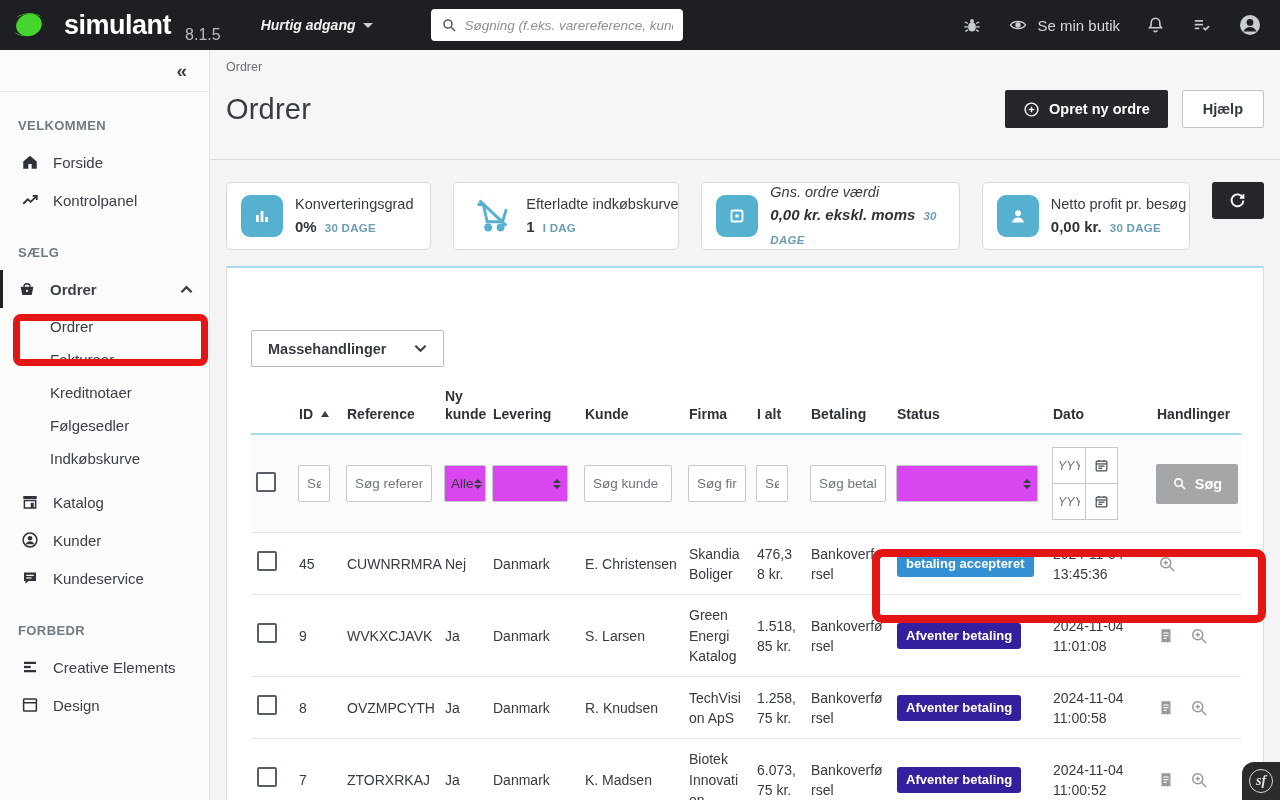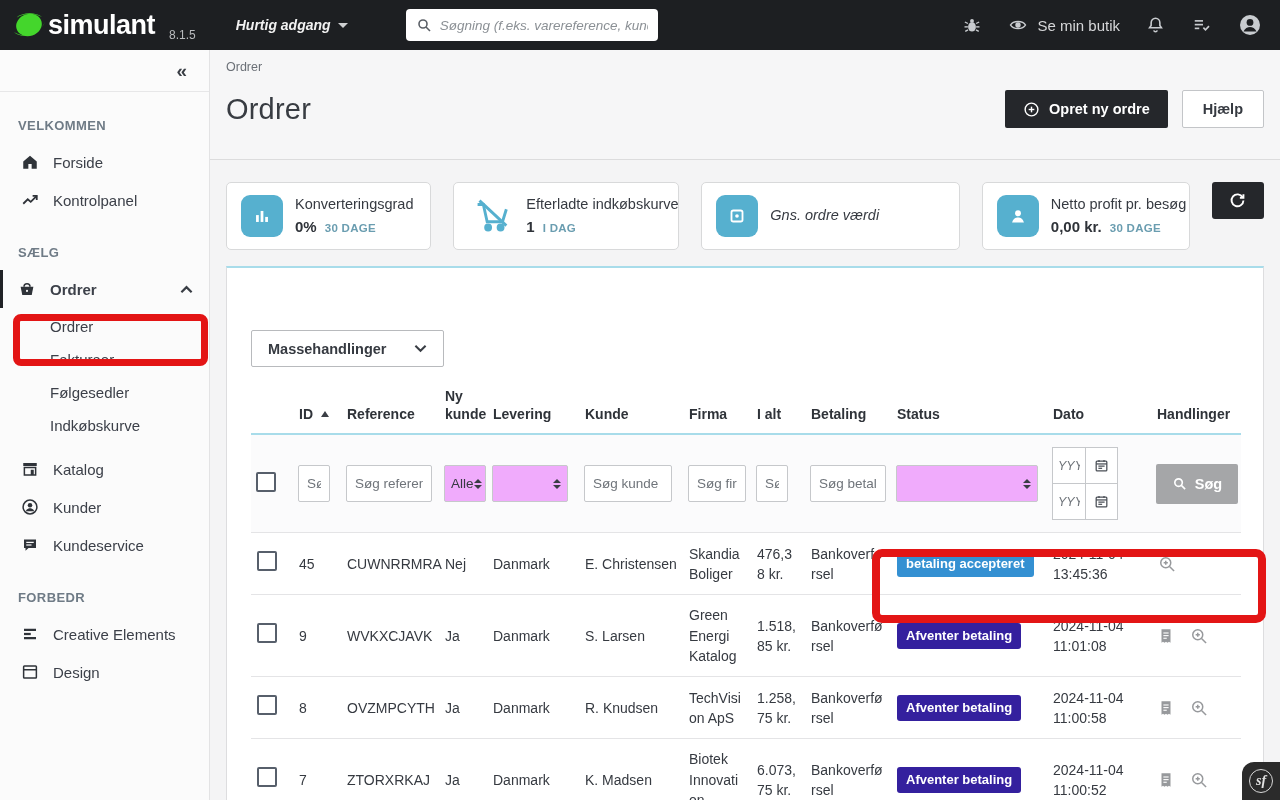--- a/index.html
+++ b/index.html
@@ -2,23 +2,23 @@
 <html style="--topbar-bg: #1d1f22; --brand-green: #44d62c; --accent-blue: #56b0cf; --panel-top-border: #a8dcea; --badge-accepted: #3490d2; --badge-awaiting: #34209e; --annotation-red: #e31515; --dark-button: #25272b;"><head>
 <meta charset="utf-8">
 <style>
   * { box-sizing: border-box; margin: 0; padding: 0; }
   html, body { width: 1280px; height: 800px; overflow: hidden; }
   body { font-family: "Liberation Sans", sans-serif; background: #f4f4f5; color: #363a41; }
   #app { position: relative; width: 1280px; height: 800px; }
 
   
   .topbar { height: 50px; background: var(--topbar-bg); display: flex; align-items: center; padding: 0 18px 0 10px; }
-  .brand { display: flex; align-items: center; gap: 0; }
+  .brand { display: flex; align-items: center; gap: 16px; }
   .brand-name { color: #fff; font-size: 27px; font-weight: bold; letter-spacing: -0.5px; }
-  .version { color: #b9bbbe; font-size: 12px; margin: 20px 0 0 14px; }
+  .version { color: #b9bbbe; font-size: 16px; margin: 20px 0 0 14px; }
   .quick-access { display: flex; align-items: center; gap: 7px; background: none; border: none; color: #f1f1f1; font-weight: bold; font-size: 14px; margin-left: 40px; cursor: pointer; font-family: inherit; font-style: italic; }
   .caret-down { width: 0; height: 0; border-left: 5px solid transparent; border-right: 5px solid transparent; border-top: 5px solid #cfd0d2; }
   .search-box { display: flex; align-items: center; background: #fff; border-radius: 4px; height: 32px; width: 252px; margin-left: 58px; padding: 0 10px; gap: 8px; }
   .search-box input { border: none; outline: none; flex: 1; font-size: 13.5px; font-style: italic; color: #444; font-family: inherit; background: transparent; }
   .search-box input::placeholder { color: #8b9095; font-style: italic; }
   .topbar-right { margin-left: auto; display: flex; align-items: center; gap: 26px; color: #c9ccd0; }
   .topbar-icon-btn { background: none; border: none; cursor: pointer; color: #c9ccd0; display: flex; align-items: center; gap: 8px; font-size: 15px; font-family: Liberation Sans, sans-serif; }
   .view-shop-label { color: #d6d7d9; font-size: 15px; }
 
   
@@ -68,21 +68,21 @@
   
   table.orders { border-collapse: collapse; table-layout: fixed; width: 990px; margin-top: 14px; }
   table.orders th { text-align: left; font-size: 14px; font-weight: bold; color: #2f3339; padding: 6px 6px 10px; vertical-align: bottom; line-height: 1.3; }
   .th-id { display: flex; align-items: center; gap: 8px; }
   .sort-caret { width: 0; height: 0; border-left: 4.5px solid transparent; border-right: 4.5px solid transparent; border-bottom: 6px solid #3a3e45; display: inline-block; }
   tr.header-row { border-bottom: 2px solid var(--panel-top-border); }
   tr.filter-row { background: #fbfbfc; border-bottom: 1px solid #e4e4e6; }
   tr.filter-row td { padding: 12px 5px; vertical-align: middle; }
   .f-input { height: 37px; border: 1px solid #c6c8cb; border-radius: 2px; font-size: 13.5px; padding: 0 8px; color: #363a41; width: 100%; font-family: inherit; background: #fff; }
   .f-input::placeholder { color: #6f747a; }
-  .f-select { height: 37px; border: 1px solid #c6c8cb; border-radius: 2px; background: #f0abfc; display: flex; align-items: center; font-size: 13.5px; color: #363a41; padding: 0 6px; overflow: hidden; white-space: nowrap; cursor: pointer; }
+  .f-select { height: 37px; border: 1px solid #c6c8cb; border-radius: 2px; background: #d946ef; display: flex; align-items: center; font-size: 13.5px; color: #363a41; padding: 0 6px; overflow: hidden; white-space: nowrap; cursor: pointer; }
   .f-select .updown { margin-left: auto; flex-shrink: 0; }
   .updown { display: inline-flex; flex-direction: column; gap: 2px; }
   .updown i { width: 0; height: 0; border-left: 4px solid transparent; border-right: 4px solid transparent; display: block; }
   .updown i.up { border-bottom: 4.5px solid #3a3e45; }
   .updown i.dn { border-top: 4.5px solid #3a3e45; }
   .date-group { display: flex; flex-direction: column; }
   .date-line { display: flex; }
   .date-line + .date-line { margin-top: -1px; }
   .date-input { width: 34px; height: 37px; border: 1px solid #c6c8cb; font-size: 12.5px; font-style: italic; padding: 0 5px; color: #363a41; font-family: inherit; }
   .date-input::placeholder { color: #6f747a; font-style: italic; }
@@ -206,20 +206,21 @@
             <circle cx="12" cy="14.5" r="1.4" fill="#fbfbfb"></circle>
           </svg>
           <span>Ordrer</span>
           <svg class="chev-up" width="13" height="9" viewBox="0 0 14 9" fill="none" stroke="#3a3e45" stroke-width="2.4">
             <polyline points="1.5,7.5 7,2 12.5,7.5"></polyline>
           </svg>
         </div>
         <ul class="submenu">
           <li>Ordrer</li>
           <li>Fakturaer</li>
+          <li>Kreditnotaer</li>
           <li>Følgesedler</li>
           <li>Indkøbskurve</li>
         </ul>
         <div class="nav-item">
           <svg class="nav-icon" viewBox="0 0 24 24">
             <rect x="3" y="4" width="18" height="4" fill="currentColor"></rect>
             <rect x="4.5" y="10" width="15" height="10" fill="none" stroke="currentColor" stroke-width="2"></rect>
             <rect x="13" y="13" width="4" height="7" fill="currentColor"></rect>
           </svg>
           <span>Katalog</span>
@@ -306,20 +307,21 @@
         </div>
         <div class="kpi-card w3">
           <span class="kpi-icon-square">
             <svg width="22" height="22" viewBox="0 0 24 24">
               <rect x="6" y="6" width="12" height="12" rx="2" fill="none" stroke="#fff" stroke-width="2"></rect>
               <circle cx="12" cy="12" r="2" fill="#fff"></circle>
             </svg>
           </span>
           <div class="kpi-text">
             <div class="kpi-title">Gns. ordre værdi</div>
+            <div><span class="kpi-value">0,00 kr. ekskl. moms</span><span class="kpi-period">30 DAGE</span></div>
           </div>
         </div>
         <div class="kpi-card w4">
           <span class="kpi-icon-square">
             <svg width="22" height="22" viewBox="0 0 24 24">
               <circle cx="12" cy="9" r="3.2" fill="#fff"></circle>
               <path d="M5.5 19 C 6.8 14.8 9.3 13.6 12 13.6 s 5.2 1.2 6.5 5.4 Z" fill="#fff"></path>
             </svg>
           </span>
           <div class="kpi-text">

